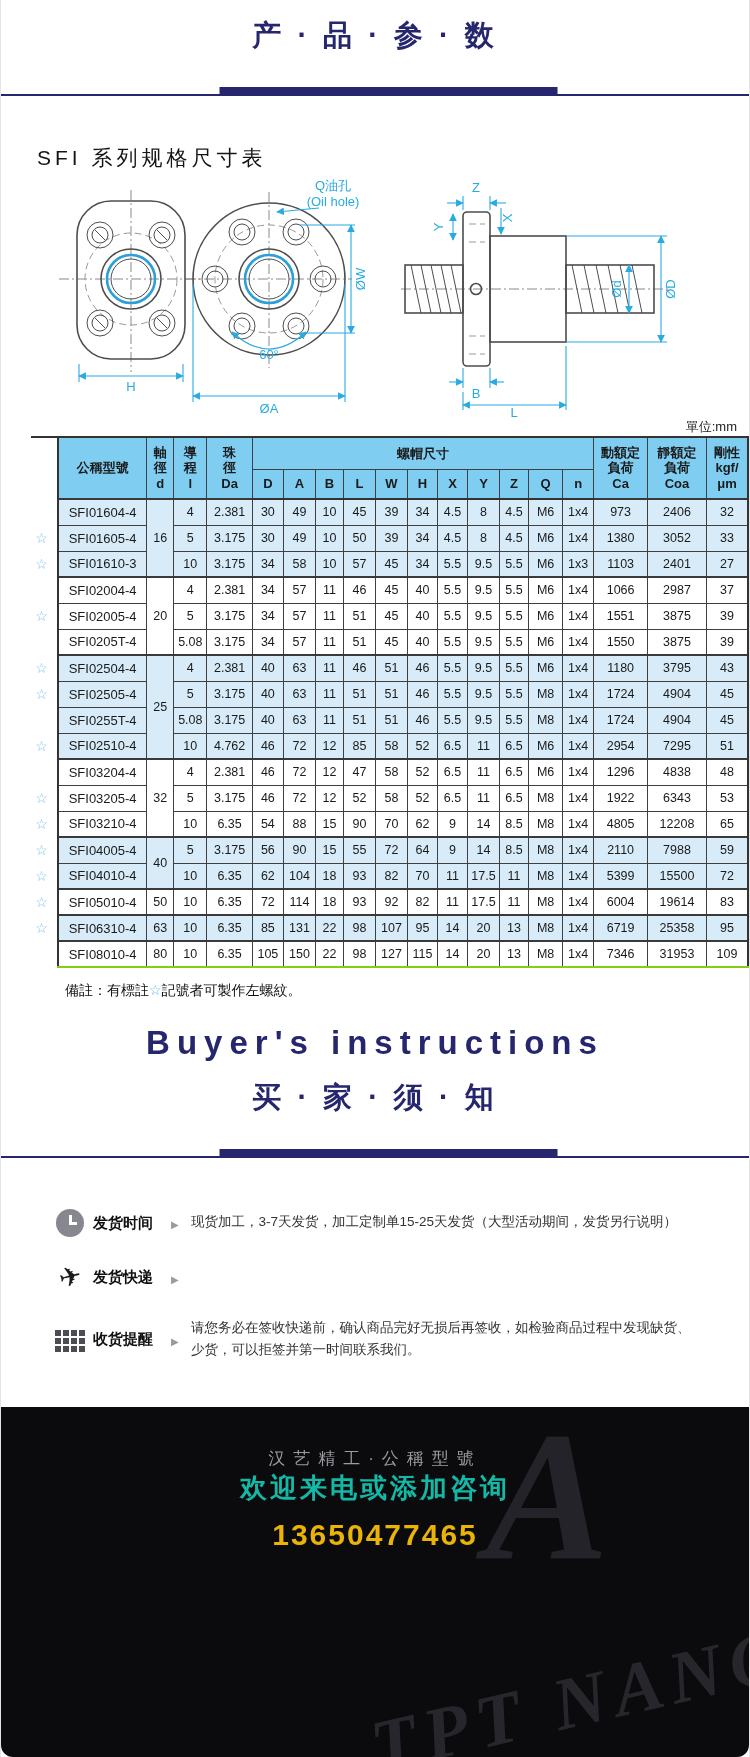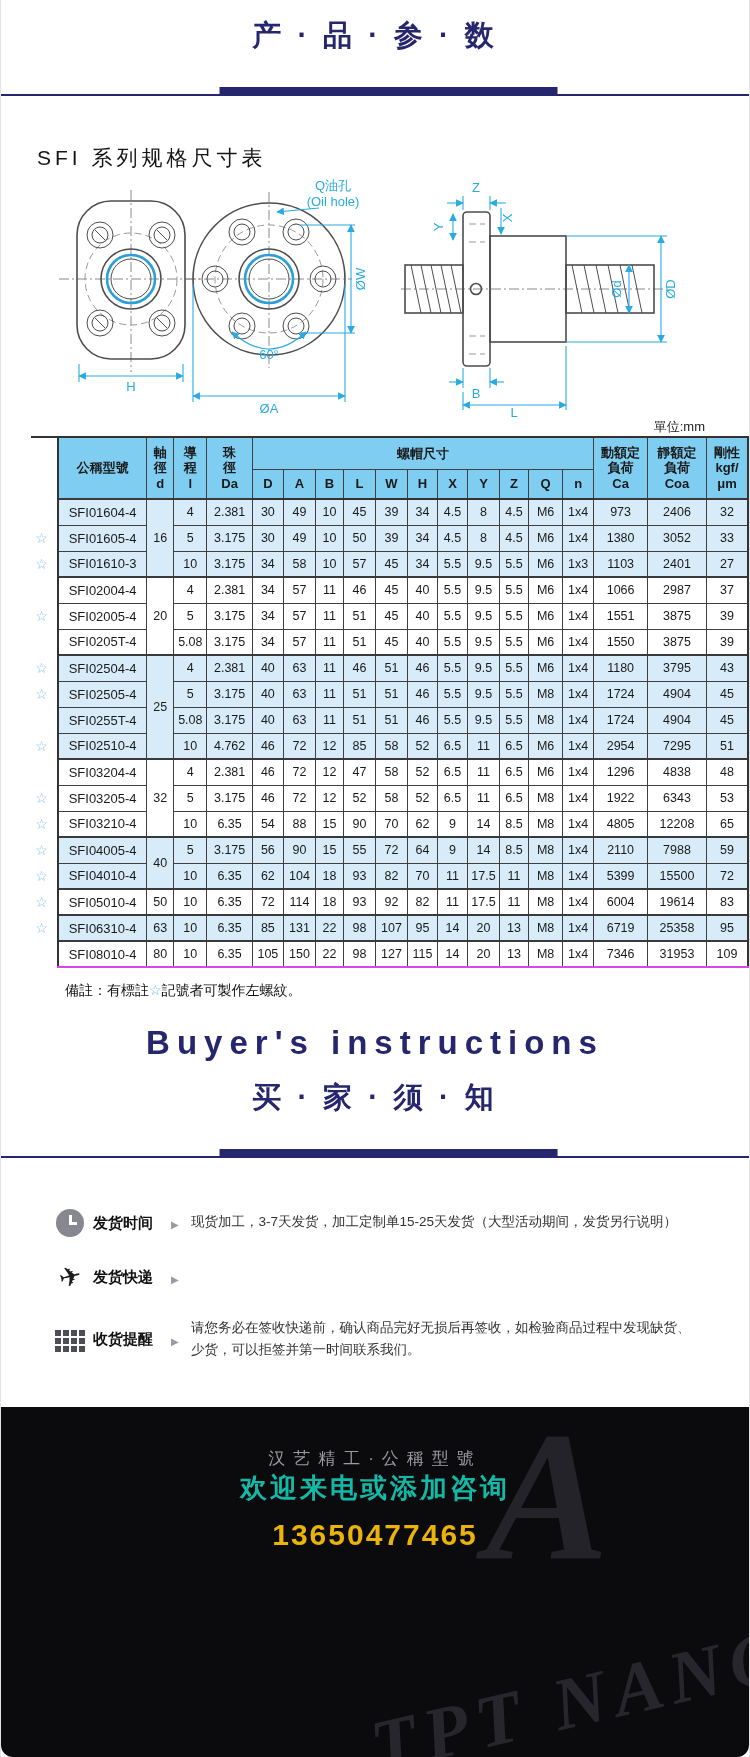--- a/index.html
+++ b/index.html
@@ -18,41 +18,41 @@
   .sec-title-cn {
     margin-top:16px; text-align:center; color:#26266e; font-size:29px;
     font-weight:bold; letter-spacing:4px;
   }
   .divider { position:relative; margin-top:32px; height:10px; }
   .divider .d-line { position:absolute; left:0; right:0; bottom:2px; border-bottom:2px solid #26266e; }
   .divider .d-bar  { position:absolute; left:50%; transform:translateX(-46%); bottom:2px; width:338px; height:9px; background:#26266e; }
   
   .spec-heading { margin:46px 0 0 36px; font-size:21px; color:#151515; letter-spacing:4px; }
   .diagram-svg { display:block; margin-top:4px; }
-  .unit-row { text-align:right; padding-right:44px; font-size:13px; color:#222; height:16px; margin-top:0; }
+  .unit-row { text-align:right; padding-right:12px; font-size:13px; color:#222; height:16px; margin-top:0; }
   table.spec { border-collapse:collapse; table-layout:fixed; margin:2px 0 0 30px; font-size:12.5px; color:#1a1a1a; }
   table.spec th, table.spec td {
     border:1px solid #3f3f3f; text-align:center; vertical-align:middle;
     overflow:hidden; white-space:nowrap; padding:0 1px;
   }
   table.spec thead th { background:#7fcef2; font-weight:bold; font-size:13px; line-height:1.18; white-space:pre-line; }
   table.spec thead tr.h1 th { height:32px; }
   table.spec thead tr.h2 th { height:30px; }
   table.spec thead tr:first-child th { border-top:2px solid #333; }
   table.spec thead tr:last-child th { border-bottom:2px solid #333; }
   table.spec td { height:26px; }
   table.spec tr.shaded td { background:#d7ecf8; }
   table.spec tr.plain  td { background:#ffffff; }
   table.spec td.star-cell, table.spec th.star-cell {
     border:none; background:#fff !important; color:#7ec3e8; font-size:14px; padding-right:6px;
   }
   table.spec .model-cell { font-size:13px; }
   table.spec .bl { border-left:2px solid #333 !important; }
   table.spec .br { border-right:2px solid #333 !important; }
-  table.spec tr.last-row td:not(.star-cell) { border-bottom:2px solid #d946ef; }
+  table.spec tr.last-row td:not(.star-cell) { border-bottom:2px solid #84cc16; }
   table.spec tr.group-first td:not(.star-cell) { border-top:2px solid #3a3a3a; }
   .note-line { margin:14px 0 0 64px; font-size:14px; color:#111; }
   .note-line .note-star { color:#5bb8e8; }
   
   .instructions { margin:22px 46px 0 46px; }
   .instr-row { display:flex; align-items:center; margin-top:26px; }
   .instr-icon-box { width:46px; flex:0 0 46px; display:flex; justify-content:center; padding-top:1px; }
   .clock-icon { position:relative; width:28px; height:28px; border-radius:50%; background:#87878f; }
   .clock-icon .hand-min  { position:absolute; left:13px; top:6px;  width:2.5px; height:9px; background:#fff; }
   .clock-icon .hand-hour { position:absolute; left:13px; top:13px; width:8px;  height:2.5px; background:#fff; }

